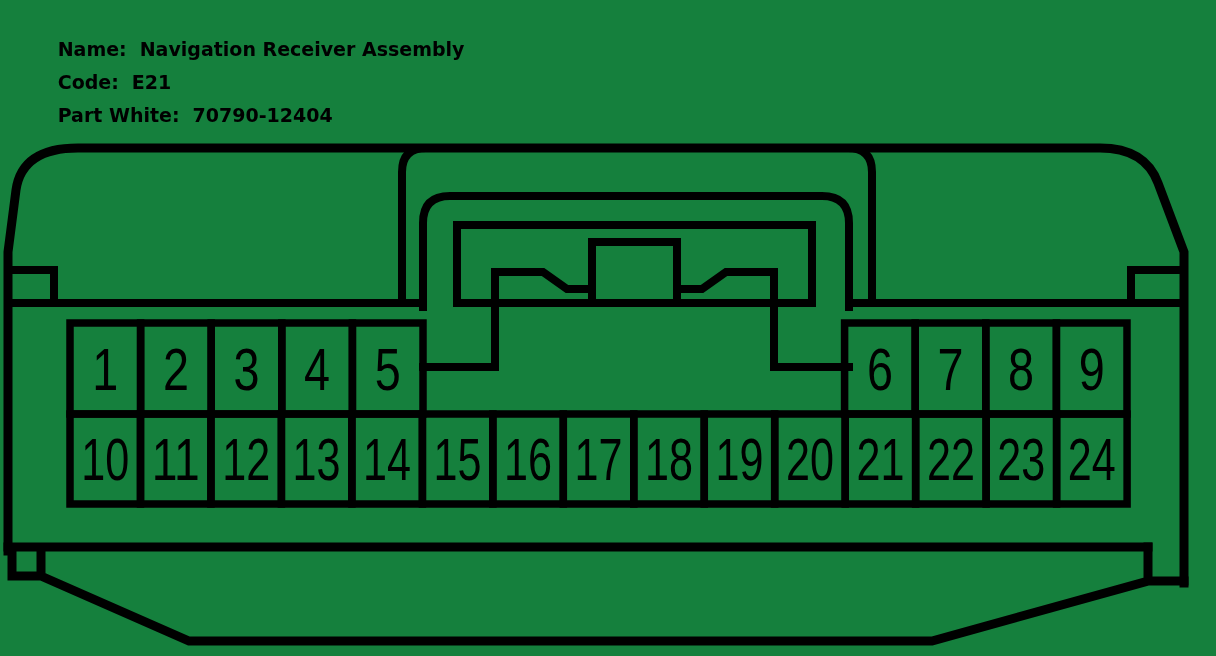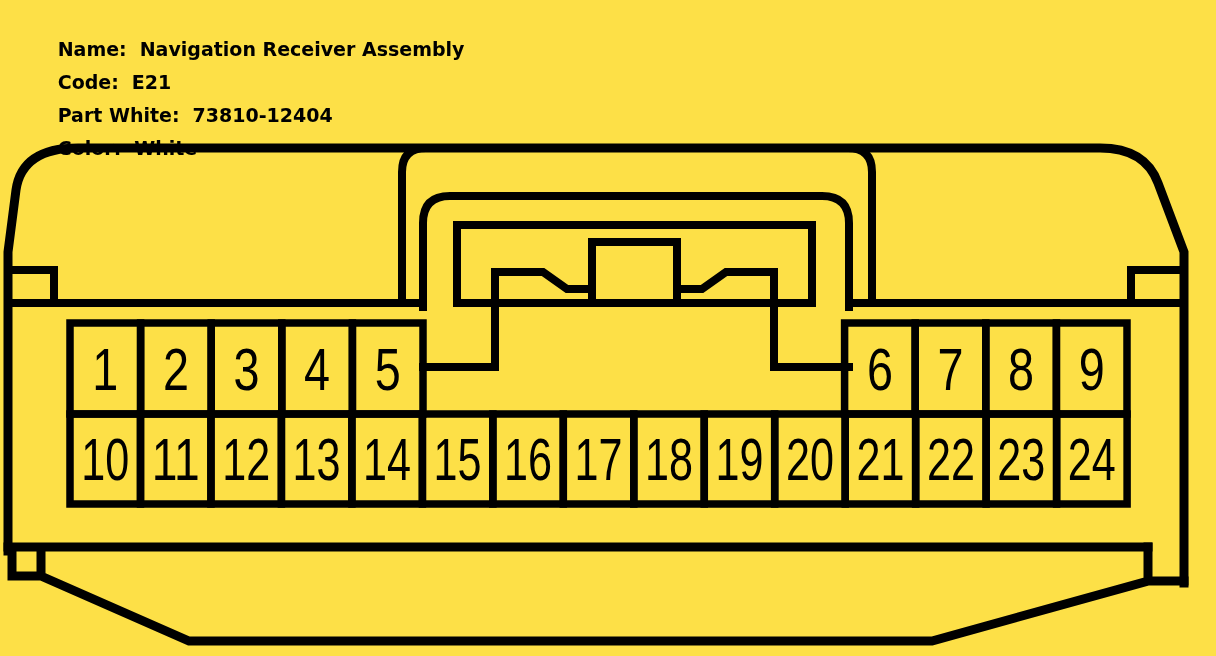--- a/index.html
+++ b/index.html
@@ -4,21 +4,21 @@
 <style>
   html, body {
     margin: 0;
     padding: 0;
     background: #ffffff;
   }
   .page {
     position: relative;
     width: 1216px;
     height: 656px;
-    background: #fde047;
+    background: #15803d;
     overflow: hidden;
     font-family: "DejaVu Sans", sans-serif;
   }
   .meta {
     position: absolute;
     top: 1px;
     left: 18px;
     z-index: 2;
   }
   .meta-line {
@@ -49,24 +49,21 @@
 <div class="page">
 
   <div class="meta">
     <div class="meta-line">
       <span class="meta-label">Name:</span><span class="meta-value">Navigation Receiver Assembly</span>
     </div>
     <div class="meta-line">
       <span class="meta-label">Code:</span><span class="meta-value">E21</span>
     </div>
     <div class="meta-line">
-      <span class="meta-label">Part White:</span><span class="meta-value">73810-12404</span>
-    </div>
-    <div class="meta-line">
-      <span class="meta-label">Color:</span><span class="meta-value">White</span>
+      <span class="meta-label">Part White:</span><span class="meta-value">70790-12404</span>
     </div>
   </div>
 
   <svg class="diagram-svg" width="1216" height="656" viewBox="0 0 1216 656">
     <g id="drawing" fill="none" stroke="#000000" stroke-linecap="square" stroke-linejoin="miter">
 
       <path stroke-width="9" d="M 8 551 L 8 252 L 16 190 Q 22 148 78 148 L 1100 148 Q 1145 148 1158 183 L 1184 252 L 1184 583"></path>
 
       <path stroke-width="9" d="M 8 547 L 1148 547"></path>
 

